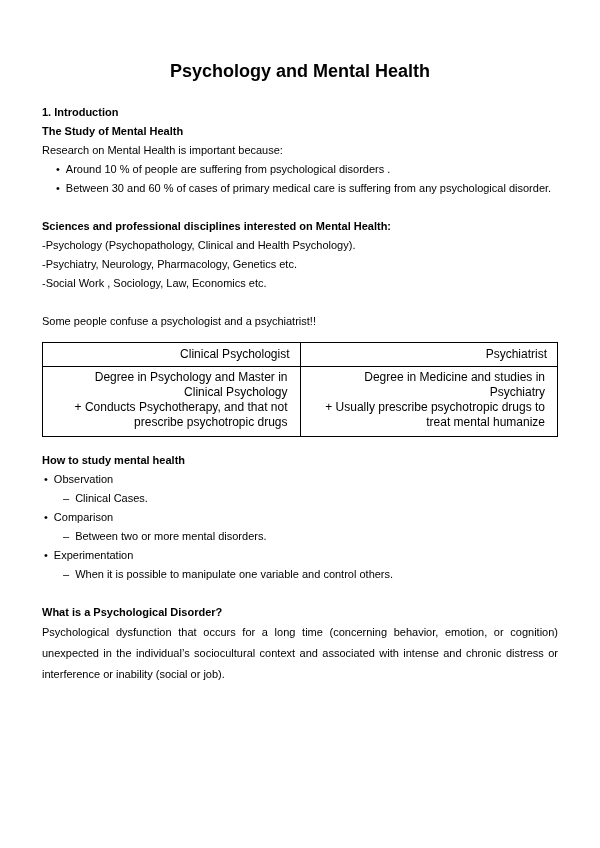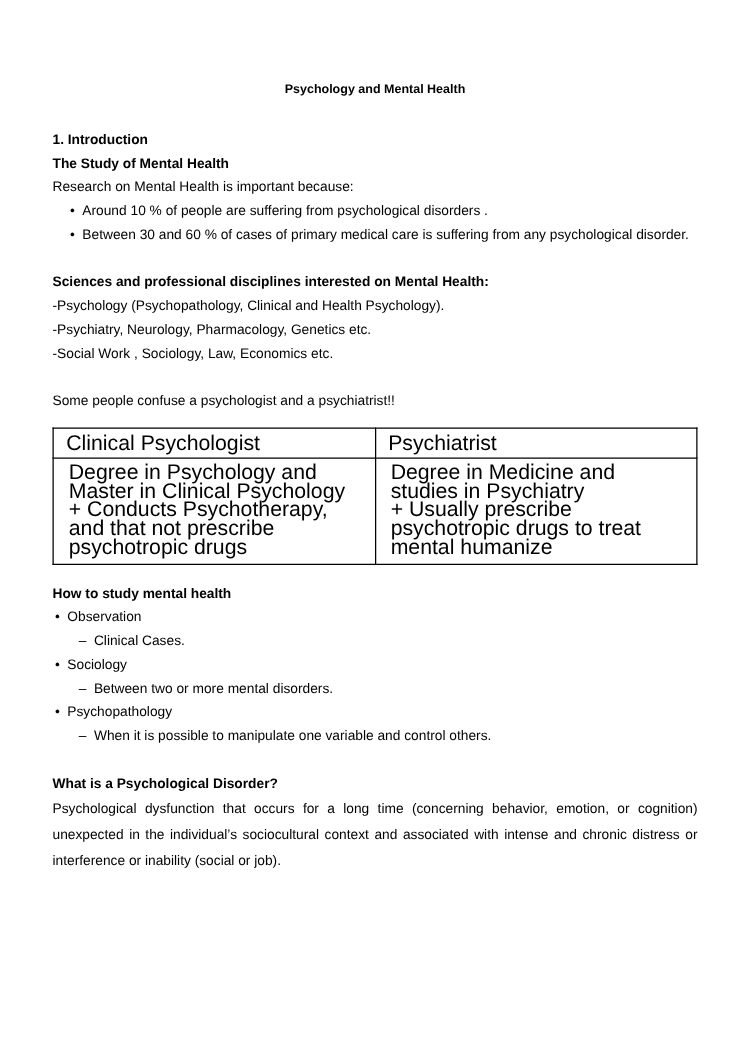--- a/index.html
+++ b/index.html
@@ -9,21 +9,21 @@
     height: 848px;
     background: #ffffff;
     color: #000000;
     font-family: "Liberation Sans", sans-serif;
     font-size: 11px;
     line-height: 19px;
     padding: 62px 42px 30px 42px;
     overflow: hidden;
   }
   .doc-title {
-    font-size: 10px;
+    font-size: 18px;
     font-weight: bold;
     text-align: center;
     margin: 0 0 22px 0;
   }
   p, .line { margin: 0; }
   .bold { font-weight: bold; }
   .gap    { height: 19px; }
   .gap-sm { height: 11px; }
   .gap-md { height: 14px; }
   .bullet-line { display: flex; }
@@ -32,23 +32,23 @@
   .ind-0 { padding-left: 2px; }
   .ind-2 { padding-left: 21px; }
   table.compare {
     width: 100%;
     border-collapse: collapse;
     table-layout: fixed;
   }
   table.compare th, table.compare td {
     border: 1px solid #000000;
     font-weight: normal;
-    text-align: left;
+    text-align: right;
     vertical-align: top;
-    font-size: 17px;
+    font-size: 12px;
     line-height: 15px;
     padding: 4px 10px;
   }
   table.compare td { padding: 3px 12px 6px 12px; }
   .justify { text-align: justify; line-height: 21px; }
 </style>
 </head>
 <body>
 
 <div class="page">
@@ -111,30 +111,30 @@
       <span class="marker">•</span>
       <span class="line">Observation</span>
     </div>
     <div class="bullet-line ind-2">
       <span class="marker">–</span>
       <span class="line">Clinical Cases.</span>
     </div>
 
     <div class="bullet-line ind-0">
       <span class="marker">•</span>
-      <span class="line">Sociology</span>
+      <span class="line">Comparison</span>
     </div>
     <div class="bullet-line ind-2">
       <span class="marker">–</span>
       <span class="line">Between two or more mental disorders.</span>
     </div>
 
     <div class="bullet-line ind-0">
       <span class="marker">•</span>
-      <span class="line">Psychopathology</span>
+      <span class="line">Experimentation</span>
     </div>
     <div class="bullet-line ind-2">
       <span class="marker">–</span>
       <span class="line">When it is possible to manipulate one variable and control others.</span>
     </div>
   </section>
 
   <div class="gap"></div>
 
   <section>

